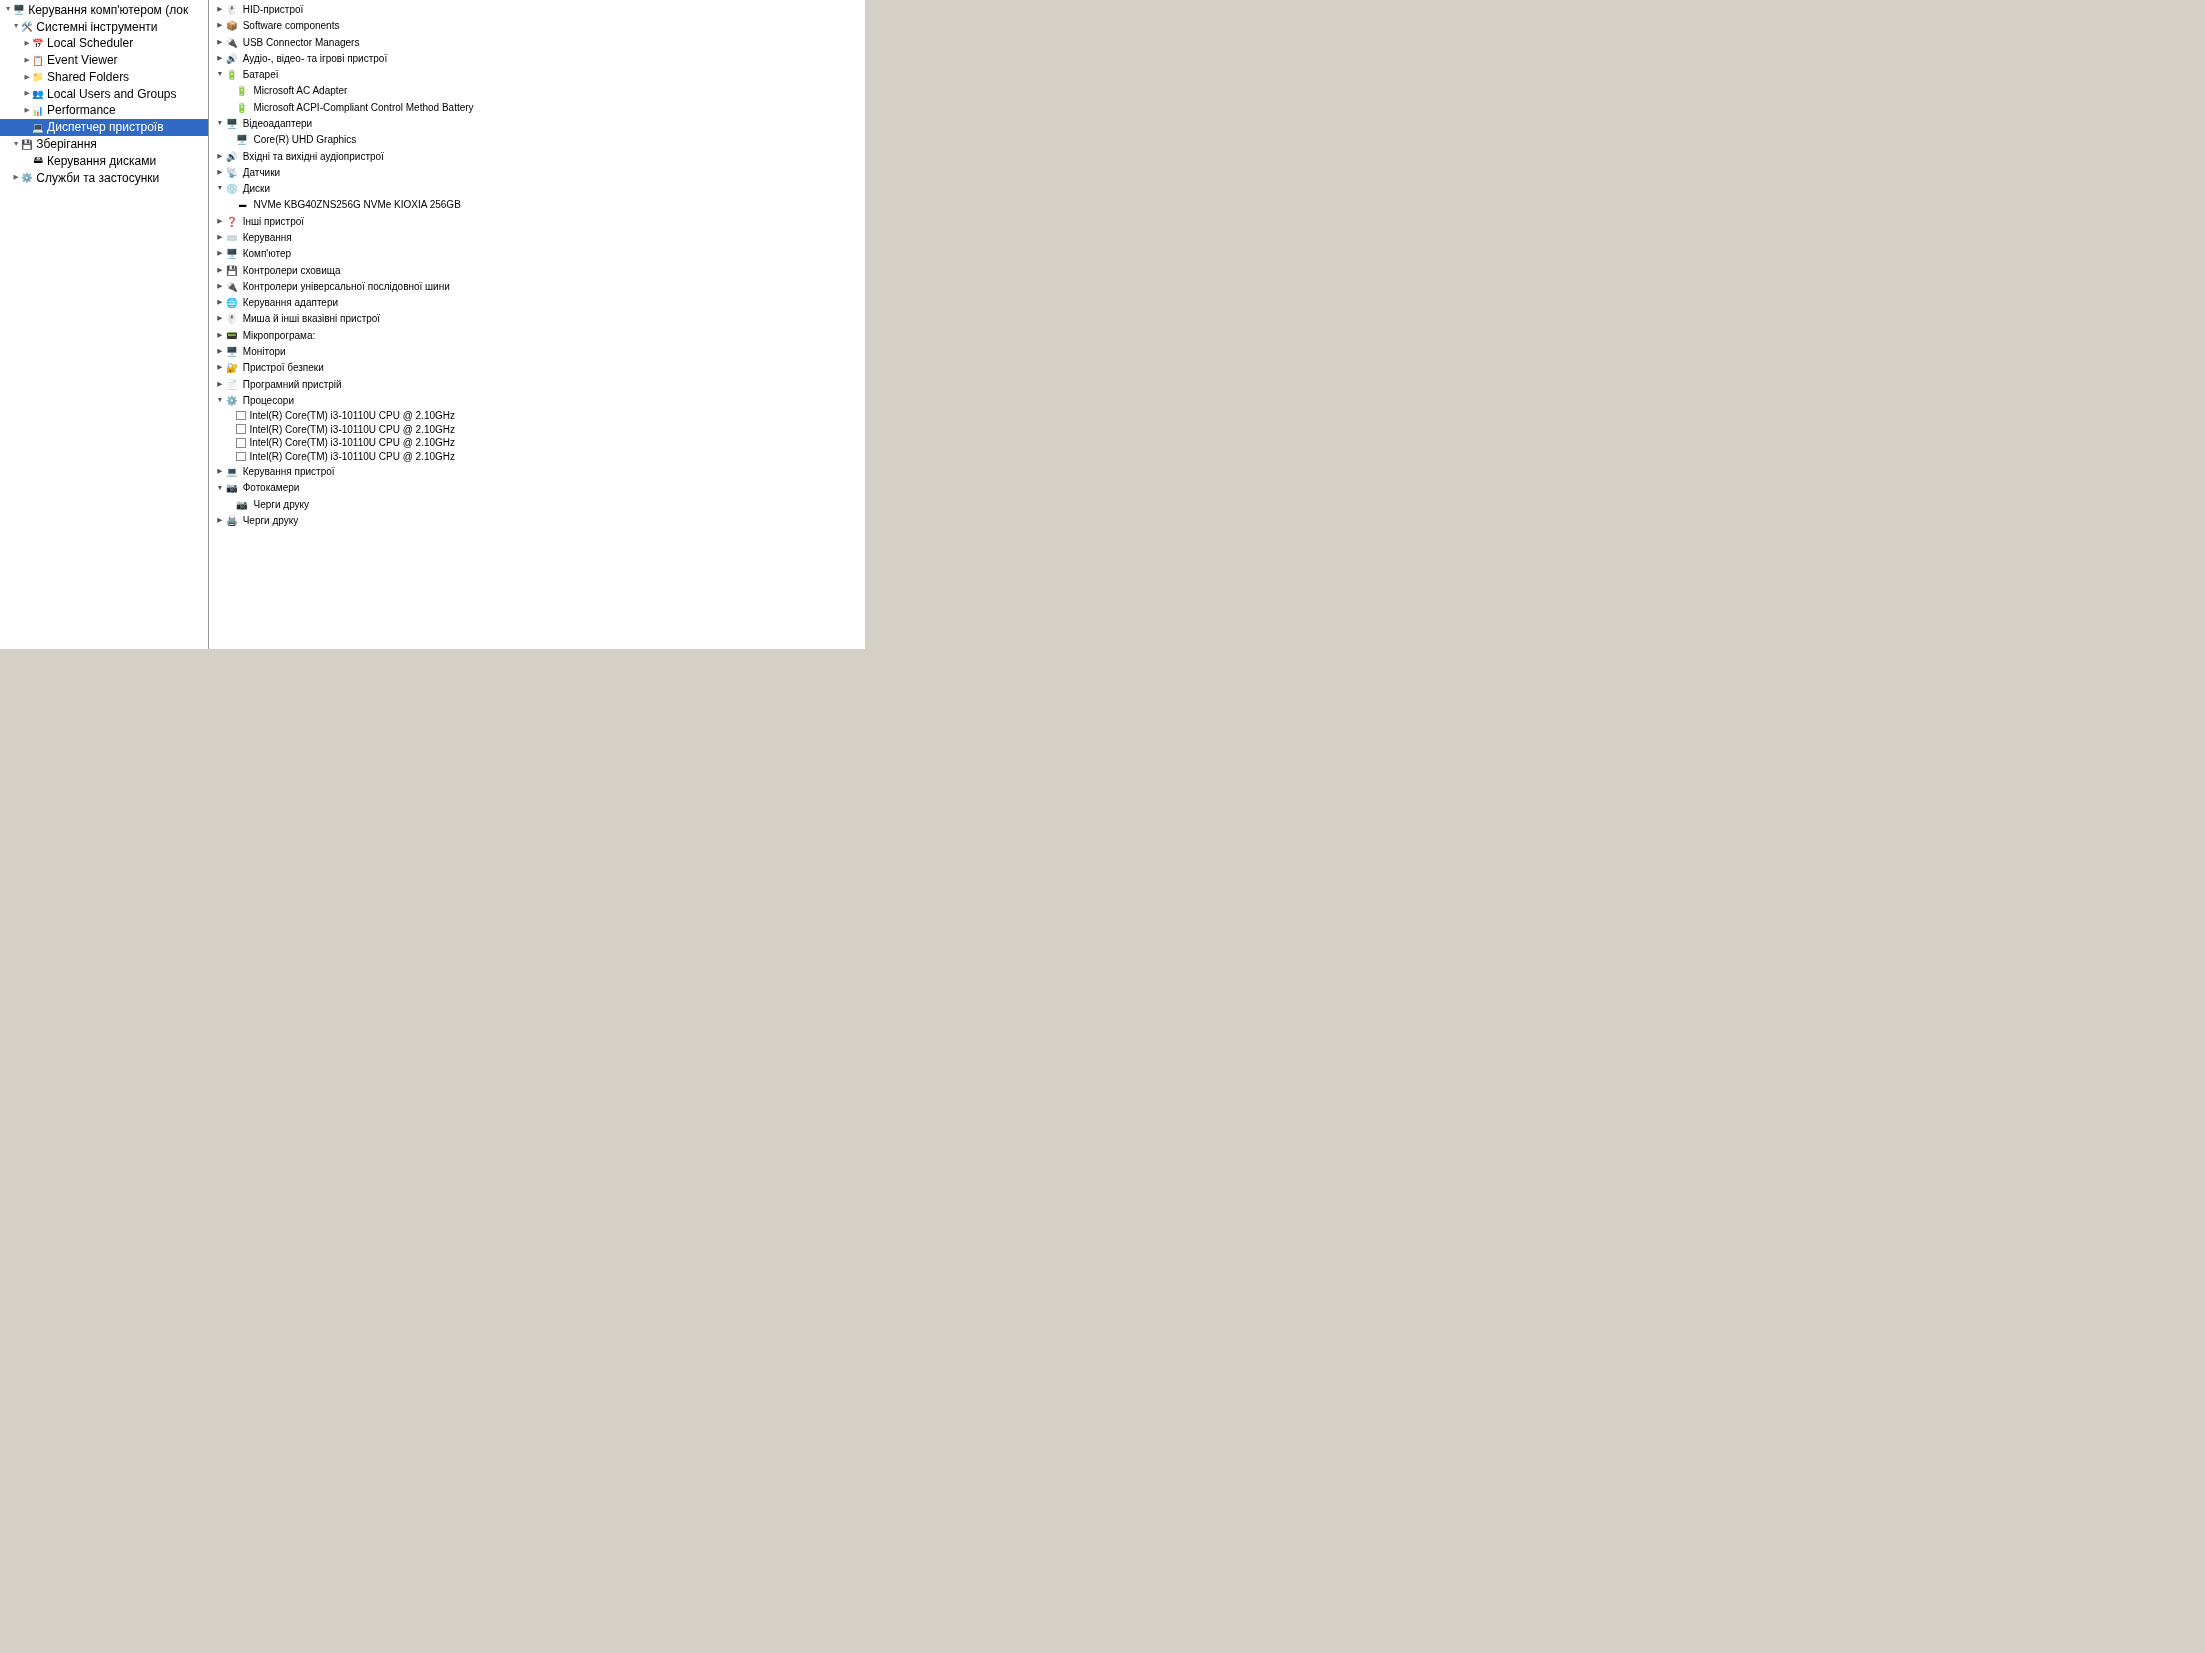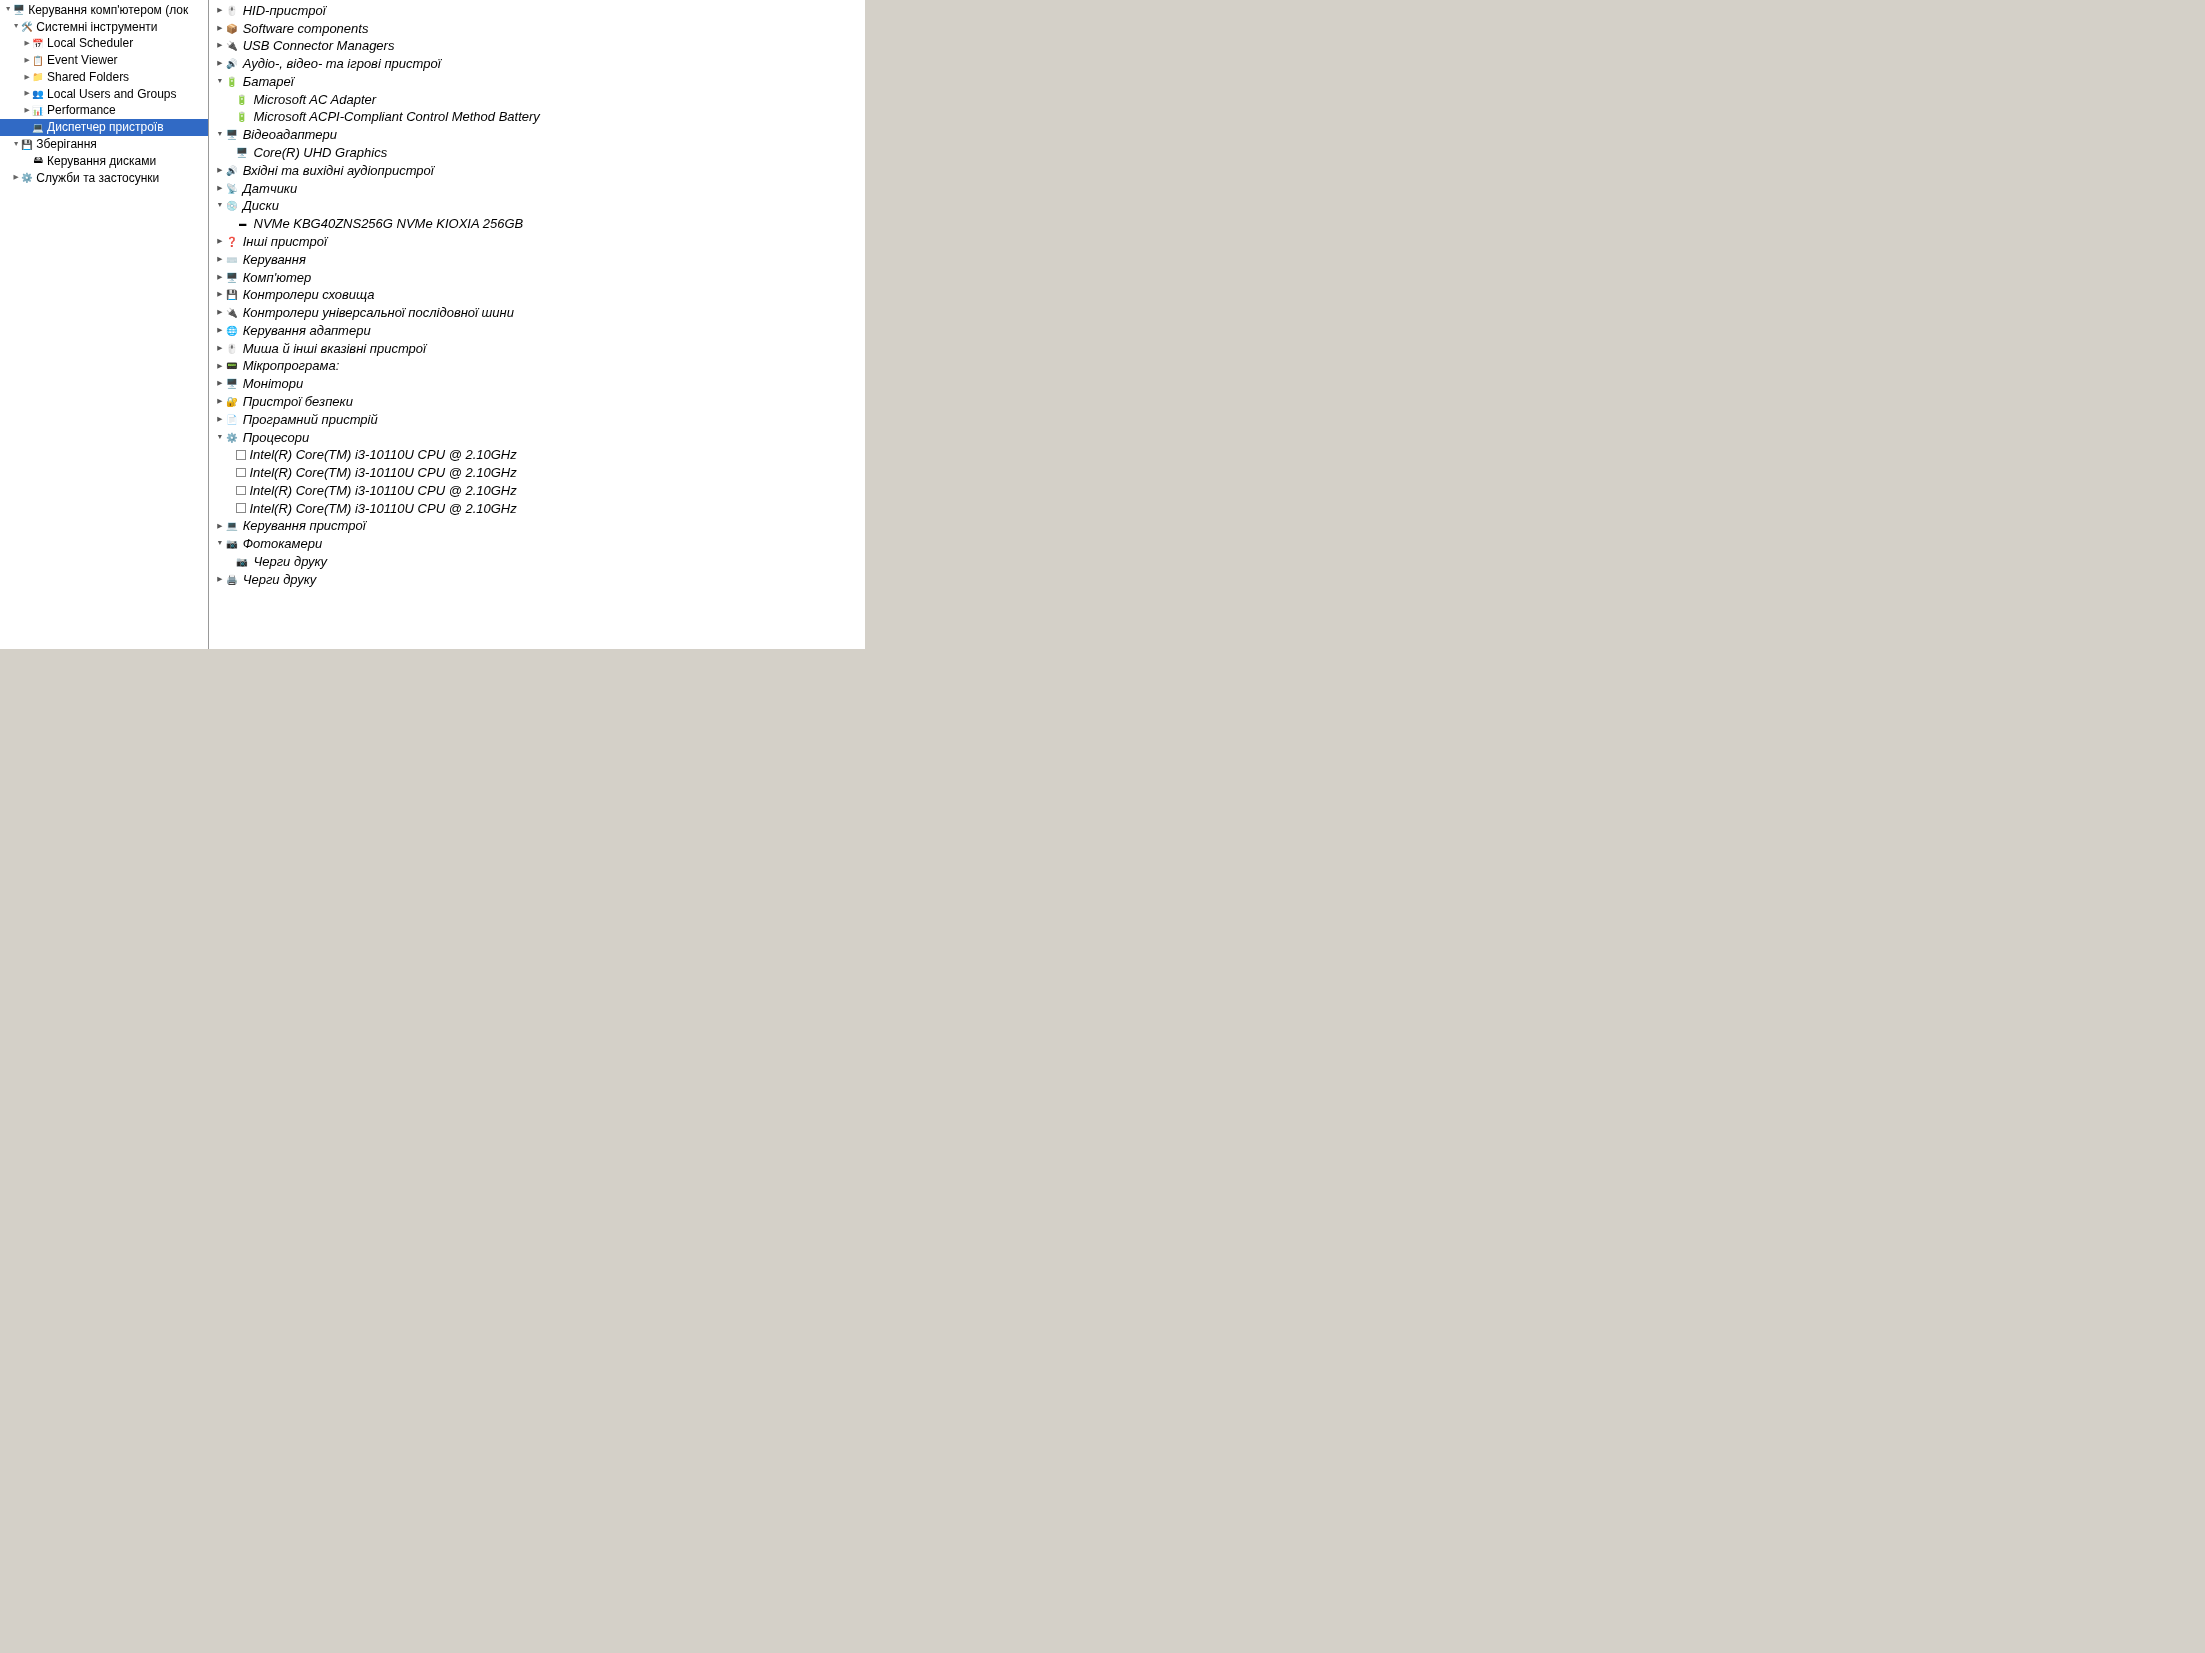--- a/index.html
+++ b/index.html
@@ -85,22 +85,21 @@
       width: 13.5px;
       height: 13.5px;
       display: inline-flex;
       align-items: center;
       justify-content: center;
       margin-right: 4px;
       flex-shrink: 0;
       font-size: 9.5px;
     }
     .device-label {
-      font-size: 13px;
-      font-style: italic;
+      font-size: 10px;
     }
     .indent-1 { padding-left: 27px; }
 
     
     ::-webkit-scrollbar { width: 8px; }
     ::-webkit-scrollbar-track { background: #f0f0f0; }
     ::-webkit-scrollbar-thumb { background: #c0c0c0; border: 0.7px solid #999; }
   </style>
 </head>
 <body>

